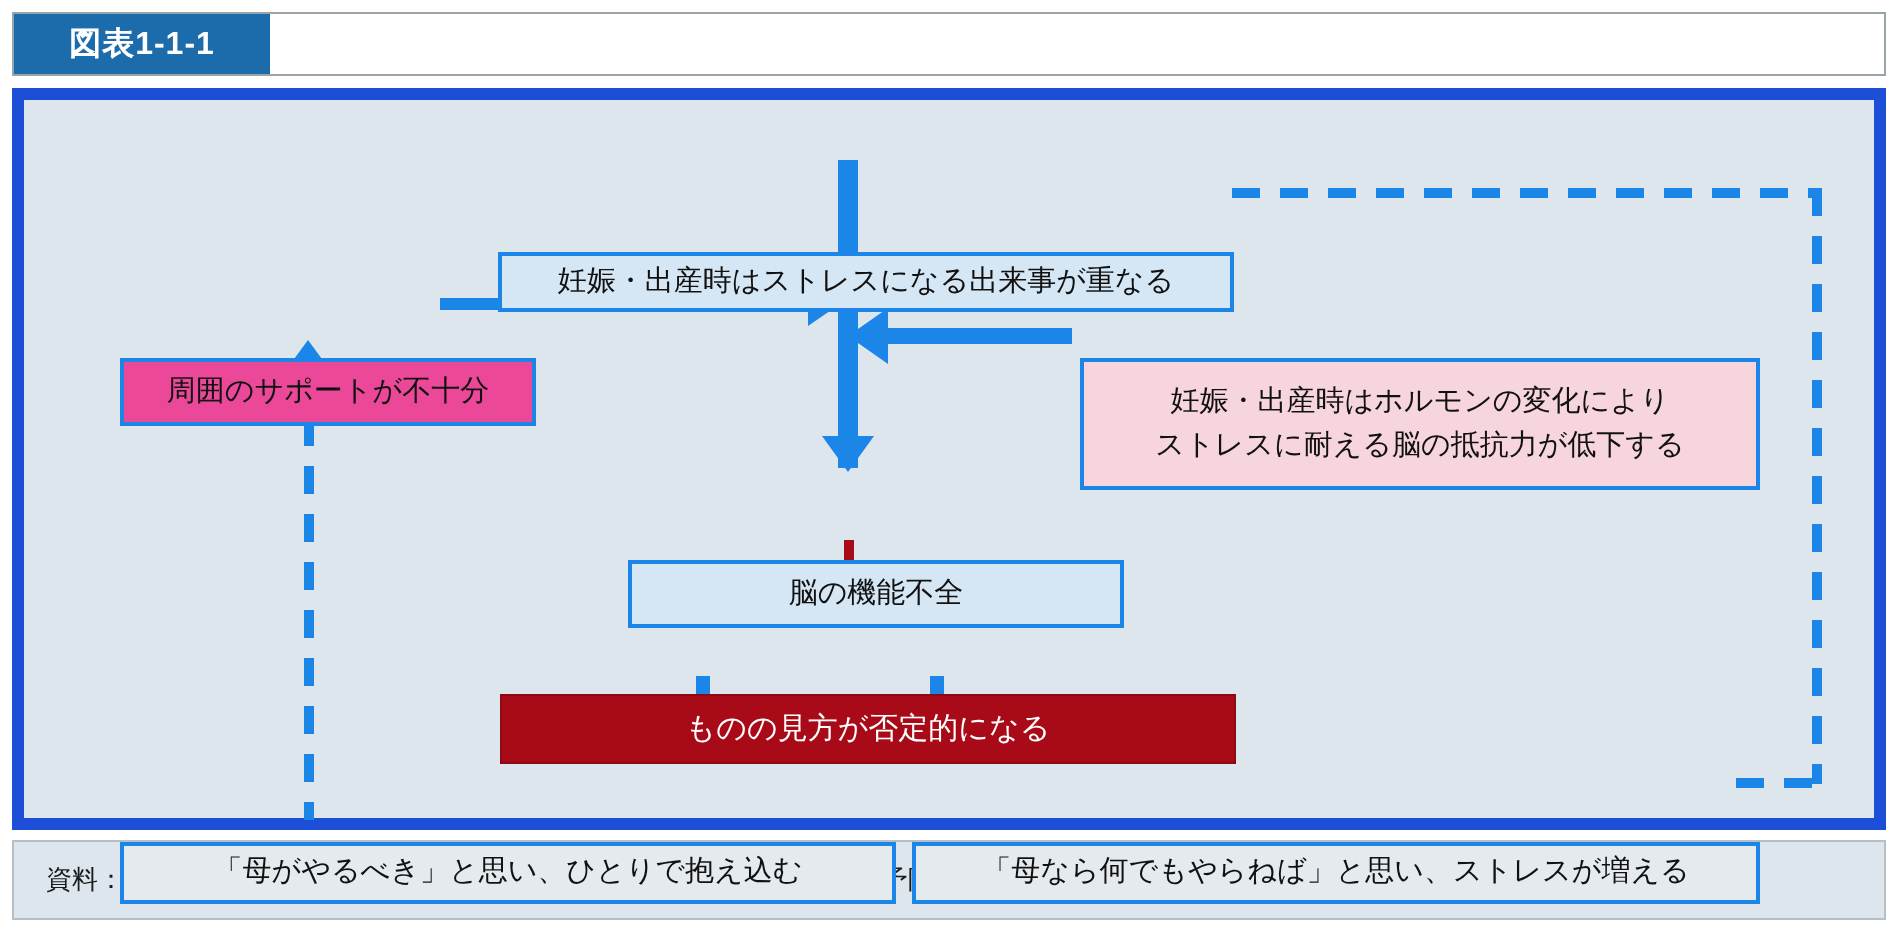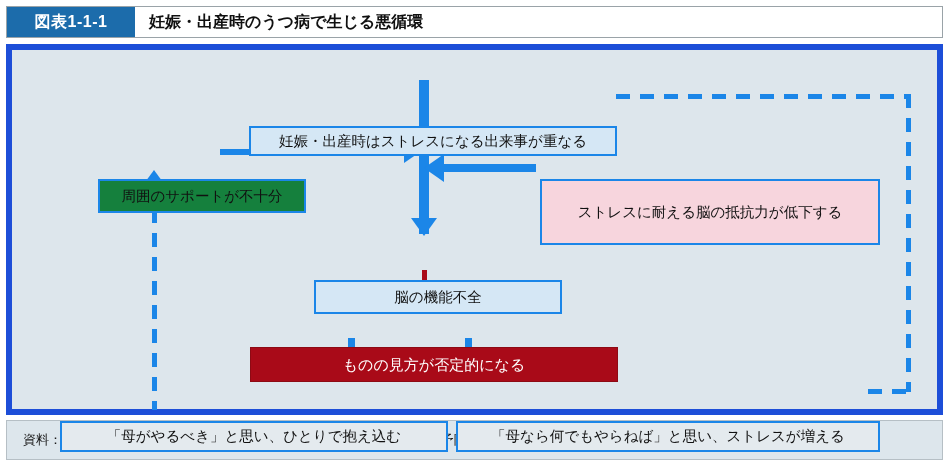--- a/index.html
+++ b/index.html
@@ -61,21 +61,21 @@
   .nodebox {
     position: absolute;
     display: flex; align-items: center; justify-content: center;
     text-align: center;
     font-size: 14.5px;
     color: #111111;
     line-height: 1.55;
     z-index: 5;
   }
   .box-lightblue { background: #d5e7f5; border: 2px solid #1b86e8; }
-  .box-white     { background: #15803d; border: 2px solid #1b86e8; margin-left: 38px; }
+  .box-white     { background: #ec4899; border: 2px solid #1b86e8; }
   .box-pink      { background: #f7d5dd; border: 2px solid #1b86e8; }
   .box-pale      { background: #e4eaee; border: 2px solid #1b86e8; }
   .box-red       { background: #a90a18; border: 1px solid #8d0a14; color: #ffffff; font-size: 15px; }
 
   
   #box-stress   { left: 237px; top: 76px;  width: 368px; height: 30px; }
   #box-support  { left: 48px;  top: 129px; width: 208px; height: 34px; }
   #box-hormone  { left: 528px; top: 129px; width: 340px; height: 66px;
                   flex-direction: column; }
   #box-brain    { left: 302px; top: 230px; width: 248px; height: 34px; }
@@ -106,21 +106,20 @@
     background-size: 5px 24px;
   }
 </style>
 </head>
 <body>
 
 <div id="root">
 
   <div class="titlebar">
     <div class="fig-badge">図表1-1-1</div>
-    <div class="fig-title">妊娠・出産時のうつ病で生じる悪循環</div>
   </div>
 
   <div class="panel">
 
     <div class="ln" style="left:407px; top:30px; width:10px; height:154px;"></div>
     <div class="arrow-head ah-down" style="left:399px; top:168px;"></div>
 
     <div class="ln" style="left:208px; top:99px; width:186px; height:6px;"></div>
     <div class="arrow-head ah-right" style="left:392px; top:91px;"></div>
 
@@ -142,20 +141,21 @@
     <div class="dash-h" style="left:856px; top:339px; width:43px;"></div>
 
     <div class="dash-v" style="left:140px; top:135px; height:225px;"></div>
     <div class="arrow-head ah-up" style="left:131px; top:120px;"></div>
 
     <div class="nodebox box-lightblue" id="box-stress">妊娠・出産時はストレスになる出来事が重なる</div>
 
     <div class="nodebox box-white" id="box-support">周囲のサポートが不十分</div>
 
     <div class="nodebox box-pink" id="box-hormone">
+      <span>妊娠・出産時はホルモンの変化により</span>
       <span>ストレスに耐える脳の抵抗力が低下する</span>
     </div>
 
     <div class="nodebox box-lightblue" id="box-brain">脳の機能不全</div>
 
     <div class="nodebox box-red" id="box-negative">ものの見方が否定的になる</div>
 
     <div class="nodebox box-pale" id="box-alone">「母がやるべき」と思い、ひとりで抱え込む</div>
 
     <div class="nodebox box-pale" id="box-increase">「母なら何でもやらねば」と思い、ストレスが増える</div>

